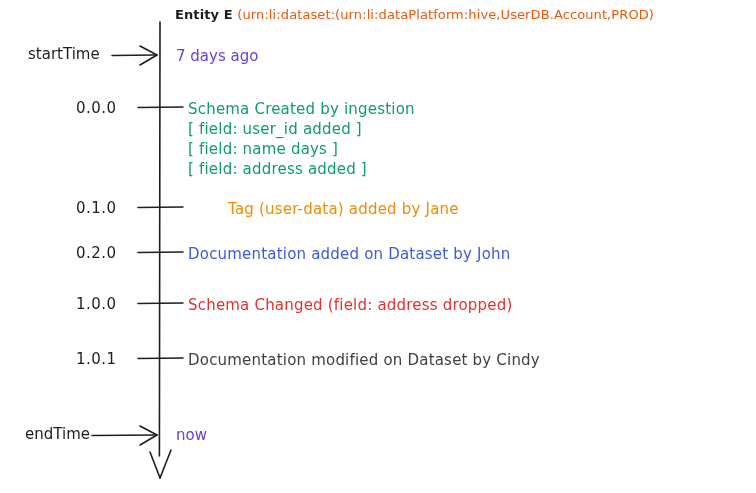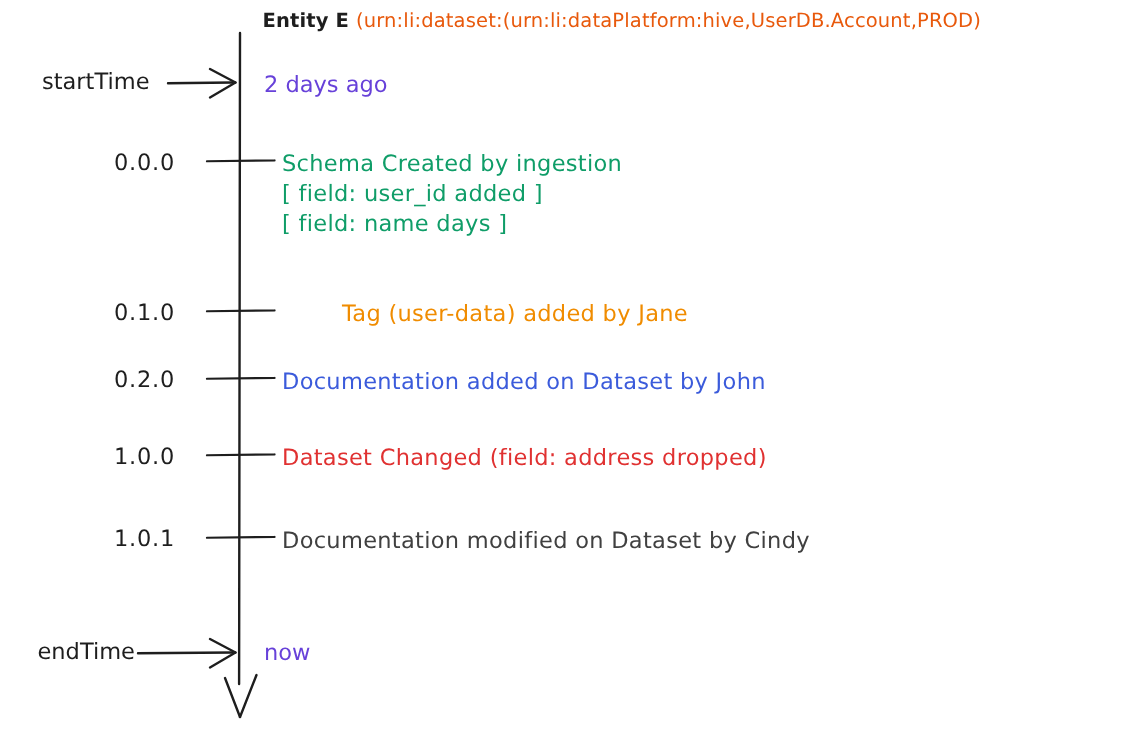--- a/index.html
+++ b/index.html
@@ -66,53 +66,54 @@
       <path d="M138,303.5 L183,303"></path>
       <path d="M138,358.5 L183,358"></path>
     </g>
   </svg>
 
   <div class="abs title">
     <span class="entity" style="color: rgb(30, 30, 30);">Entity E </span><span style="color: rgb(232, 89, 12); text-align: right;">(urn:li:dataset:(urn:li:dataPlatform:hive,UserDB.Account,PROD)</span>
   </div>
 
   <div class="abs marker-label start-label">startTime</div>
-  <div class="abs marker-value start-value" style="color: rgb(103, 65, 217);">2 days ago</div>
+  <div class="abs marker-value start-value" style="color: rgb(103, 65, 217);">7 days ago</div>
 
   <div class="abs marker-label end-label">endTime</div>
   <div class="abs marker-value end-value" style="color: rgb(103, 65, 217);">now</div>
 
   <div id="events">
     <div>
       <div class="abs version-label" style="top: 99px;">0.0.0</div>
       <div class="abs event-text" style="top: 99px; color: rgb(15, 157, 104);">
           <div>Schema Created by ingestion</div>
           <div>[ field: user_id added ]</div>
           <div>[ field: name days ]</div>
+          <div>[ field: address added ]</div>
         </div>
     </div>
 
     <div>
       <div class="abs version-label" style="top: 199px;">0.1.0</div>
       <div class="abs event-text" style="top: 199px; color: rgb(240, 140, 0); margin-left: 40px;">
           <div>Tag (user-data) added by Jane</div>
         </div>
     </div>
 
     <div>
       <div class="abs version-label" style="top: 244px;">0.2.0</div>
       <div class="abs event-text" style="top: 244px; color: rgb(59, 91, 219);">
           <div>Documentation added on Dataset by John</div>
         </div>
     </div>
 
     <div>
       <div class="abs version-label" style="top: 295px;">1.0.0</div>
       <div class="abs event-text" style="top: 295px; color: rgb(224, 49, 49);">
-          <div>Dataset Changed (field: address dropped)</div>
+          <div>Schema Changed (field: address dropped)</div>
         </div>
     </div>
 
     <div>
       <div class="abs version-label" style="top: 350px;">1.0.1</div>
       <div class="abs event-text" style="top: 350px; color: #404040;">
           <div>Documentation modified on Dataset by Cindy</div>
         </div>
     </div>
   </div>

